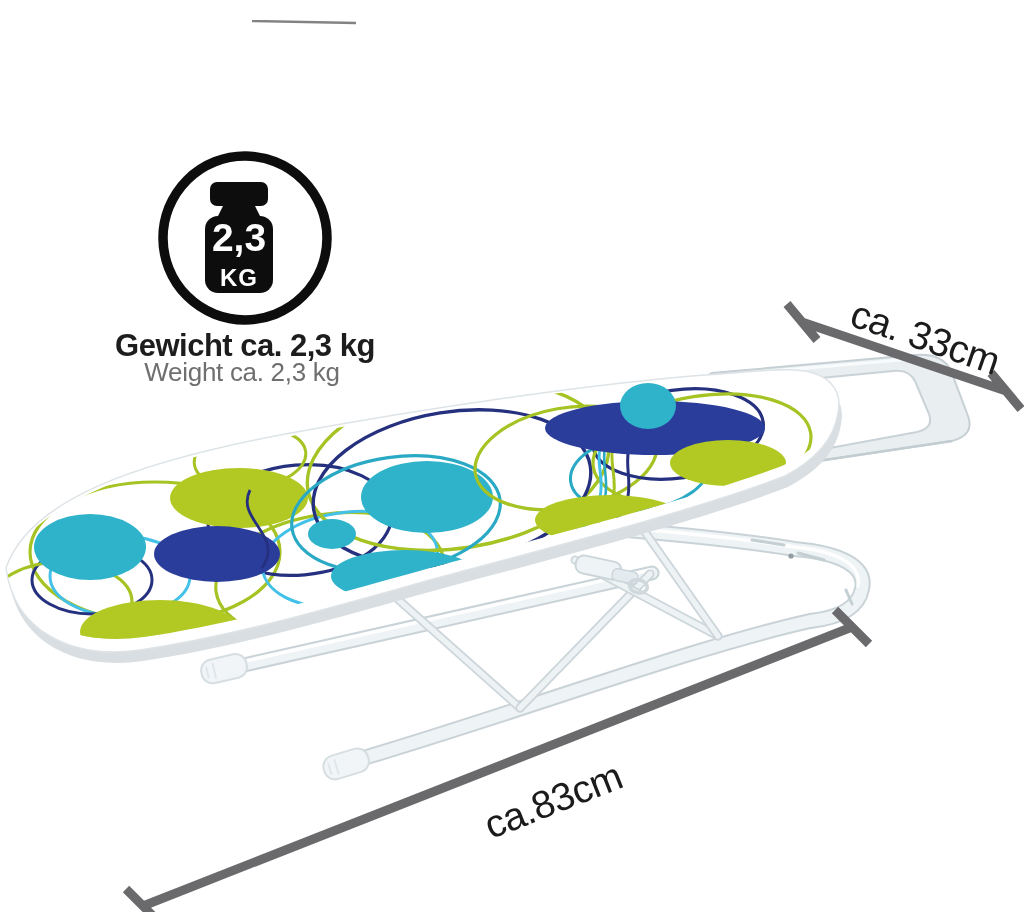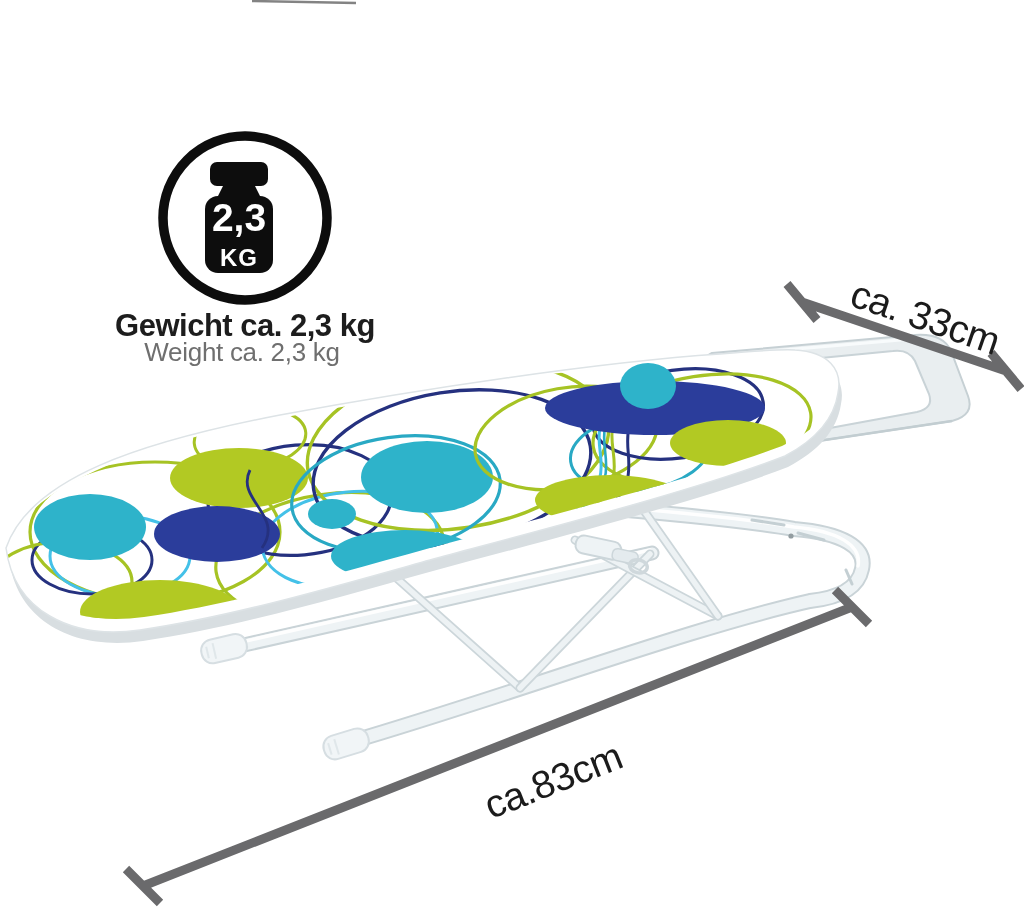--- a/index.html
+++ b/index.html
@@ -1,20 +1,20 @@
 <!DOCTYPE html>
 <html><head>
 <meta charset="utf-8">
 <style>
   html, body { margin: 0; padding: 0; background: #ffffff; }
   body {
     width: 1024px; height: 912px; overflow: hidden;
     font-family: "Liberation Sans", sans-serif;
   }
-  .scene { position: relative; width: 1024px; height: 844px; }
+  .scene { position: relative; width: 1024px; height: 844px; margin-top: 20px; }
   svg { display: block; }
   text { font-family: "Liberation Sans", sans-serif; }
   .caption-de { font-size: 31px; font-weight: bold; letter-spacing: -0.5px; }
   .caption-en { font-size: 26px; font-weight: normal; letter-spacing: -0.3px; }
   .badge-value { font-size: 39px; font-weight: bold; }
   .badge-unit { font-size: 24px; font-weight: bold; letter-spacing: 1px; }
   .dim-label { font-size: 39px; font-weight: normal; letter-spacing: -0.5px; }
 </style>
 </head>
 <body>

